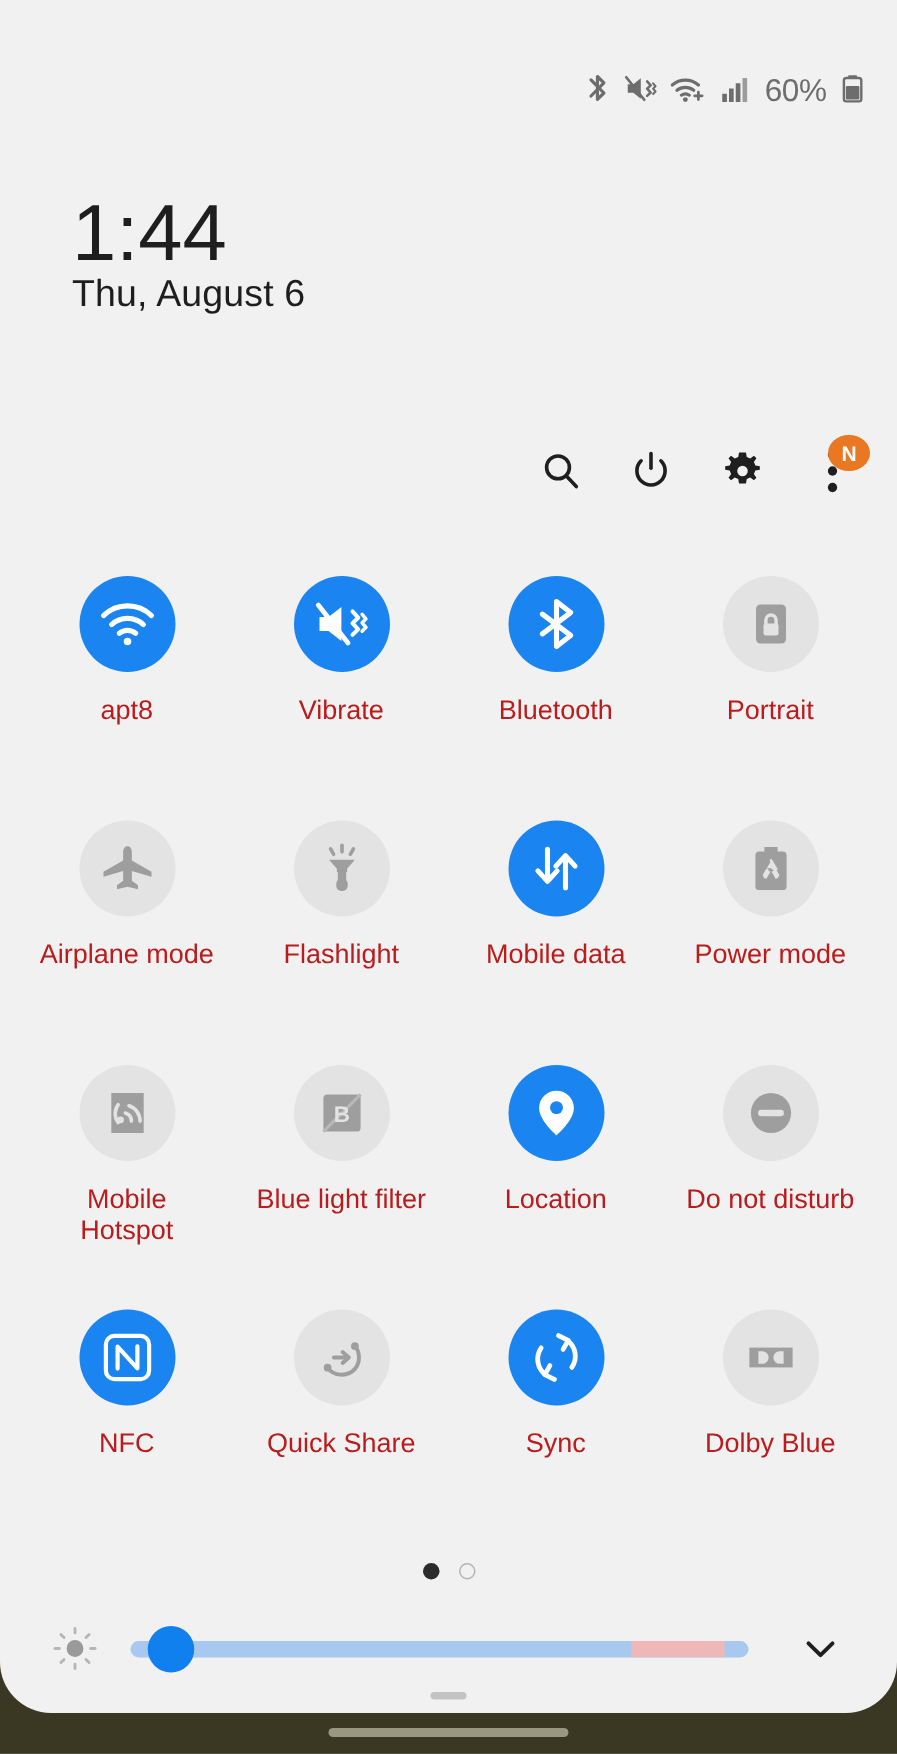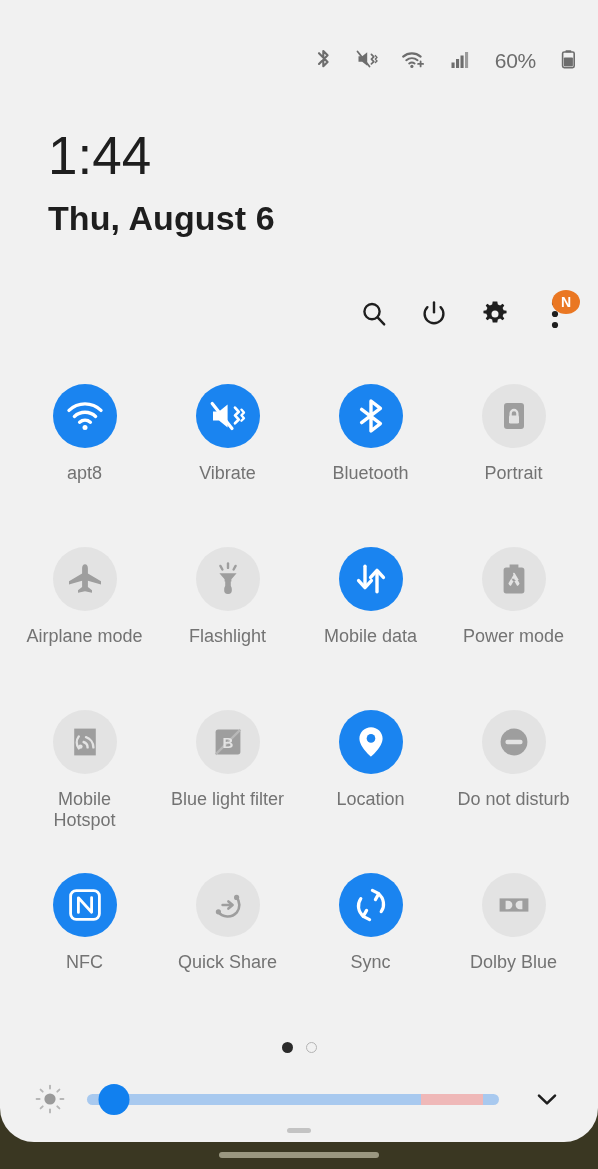--- a/index.html
+++ b/index.html
@@ -26,45 +26,44 @@
     border-bottom-left-radius: 34px;
     border-bottom-right-radius: 34px;
     overflow: hidden;
   }
   
   #statusbar {
     position: absolute;
     top: 48px; right: 22px;
     display: flex;
     align-items: center;
-    gap: 24px;
+    gap: 9px;
     height: 26px;
   }
   #statusbar .sicon { display: block; }
   #statusbar .battpct {
     font-size: 21px;
     color: #6d6d6d;
     letter-spacing: -0.3px;
     margin-left: 1px;
     margin-right: 1px;
   }
   
   #clockblock { position: absolute; left: 48px; top: 129px; }
   #clock {
     font-size: 53px;
     font-weight: 300;
     color: #1e1e1e;
     line-height: 1.0;
     letter-spacing: 0px;
   }
   #date {
-    font-size: 34px;
-    font-weight: 700;
+    font-size: 25px;
+    font-weight: 400;
     color: #1e1e1e;
-    margin-top: 17px;
     letter-spacing: 0.1px;
   }
   
   #toolbar {
     position: absolute;
     top: 292px; left: 352px;
     width: 225px;
     height: 44px;
     display: flex;
     align-items: center;
@@ -113,21 +112,21 @@
     align-items: center;
     justify-content: center;
   }
   .tile-circle.on  { background: #1a84f0; }
   .tile-circle.off { background: #e3e3e3; }
   .tile-label {
     margin-top: 15px;
     font-size: 18px;
     line-height: 1.18;
     text-align: center;
-    color: #737373;
+    color: #b91c1c;
     max-width: 120px;
   }
   
   #dots {
     position: absolute;
     top: 1042px; left: 0; right: 0;
     display: flex;
     justify-content: center;
     align-items: center;
     gap: 13px;

